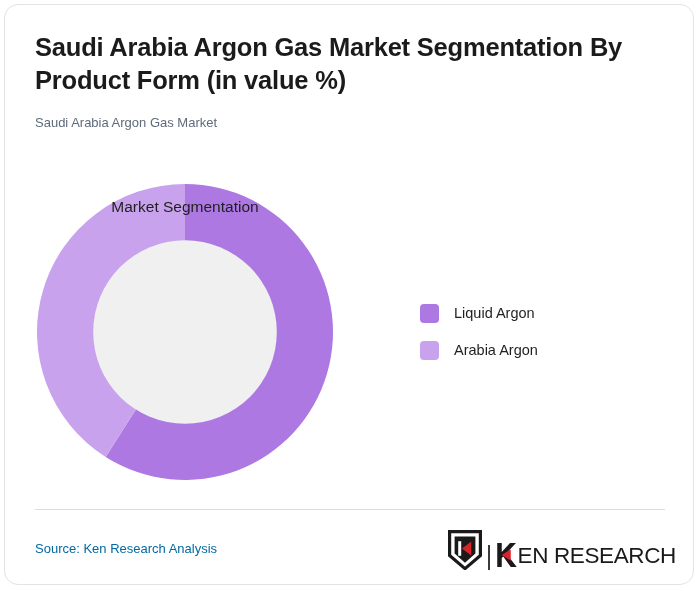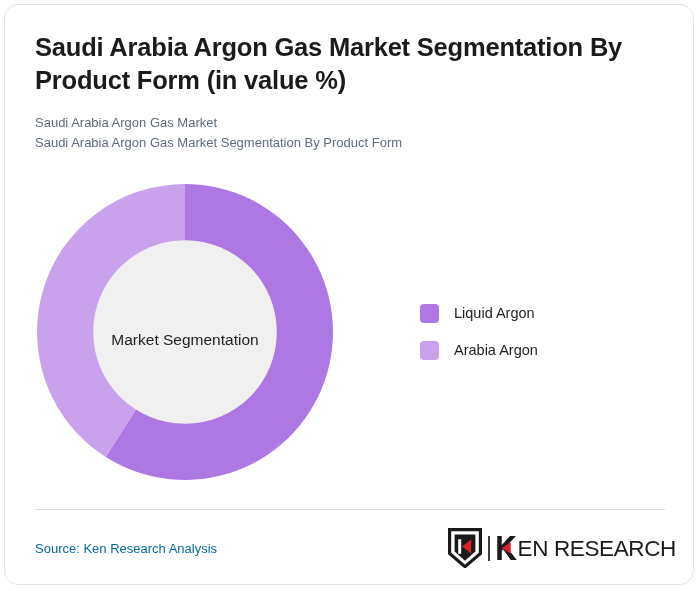--- a/index.html
+++ b/index.html
@@ -66,25 +66,24 @@
     top: 9px;
     width: 300px;
     height: 300px;
   }
   .donut-svg {
     display: block;
   }
   .center-label {
     position: absolute;
     left: 0;
-    top: 8px;
+    top: 16px;
     width: 300px;
     height: 300px;
     display: flex;
-    align-items: center;
     justify-content: center;
     pointer-events: none;
   }
   .center-label span {
     font-size: 15.5px;
     color: #1f1f1f;
     font-family: "Liberation Sans", sans-serif;
   }
 
   
@@ -130,21 +129,21 @@
     white-space: nowrap;
   }
 
   .logo {
     position: absolute;
     left: 443px;
     top: 521px;
     width: 230px;
     height: 44px;
     display: flex;
-    align-items: center;
+    align-items: flex-end;
   }
   .logo-badge {
     width: 34px;
     height: 40px;
     flex: 0 0 auto;
   }
   .logo-sep {
     width: 1.6px;
     height: 25px;
     background: #3b3b3b;
@@ -159,21 +158,20 @@
 </style>
 </head>
 <body>
 
 <div class="card">
 
   <div class="header">
     <h1 class="title">Saudi Arabia Argon Gas Market Segmentation By Product Form (in value %)</h1>
     <div class="subtitle-block">
       <div class="subtitle-line">Saudi Arabia Argon Gas Market</div>
-      <div class="subtitle-line">Saudi Arabia Argon Gas Market Segmentation By Product Form</div>
     </div>
   </div>
 
   <div class="chart-area">
 
     <div class="donut-wrap">
       <svg class="donut-svg" width="300" height="300" viewBox="0 0 300 300">
         <g>
           <path id="slice-0" d="M 150 150 L 150.00 2.00 A 148 148 0 1 1 70.70 274.96 Z" fill="#AE78E3"></path>
           <path id="slice-1" d="M 150 150 L 70.70 274.96 A 148 148 0 0 1 150.00 2.00 Z" fill="#C9A2EE"></path>

